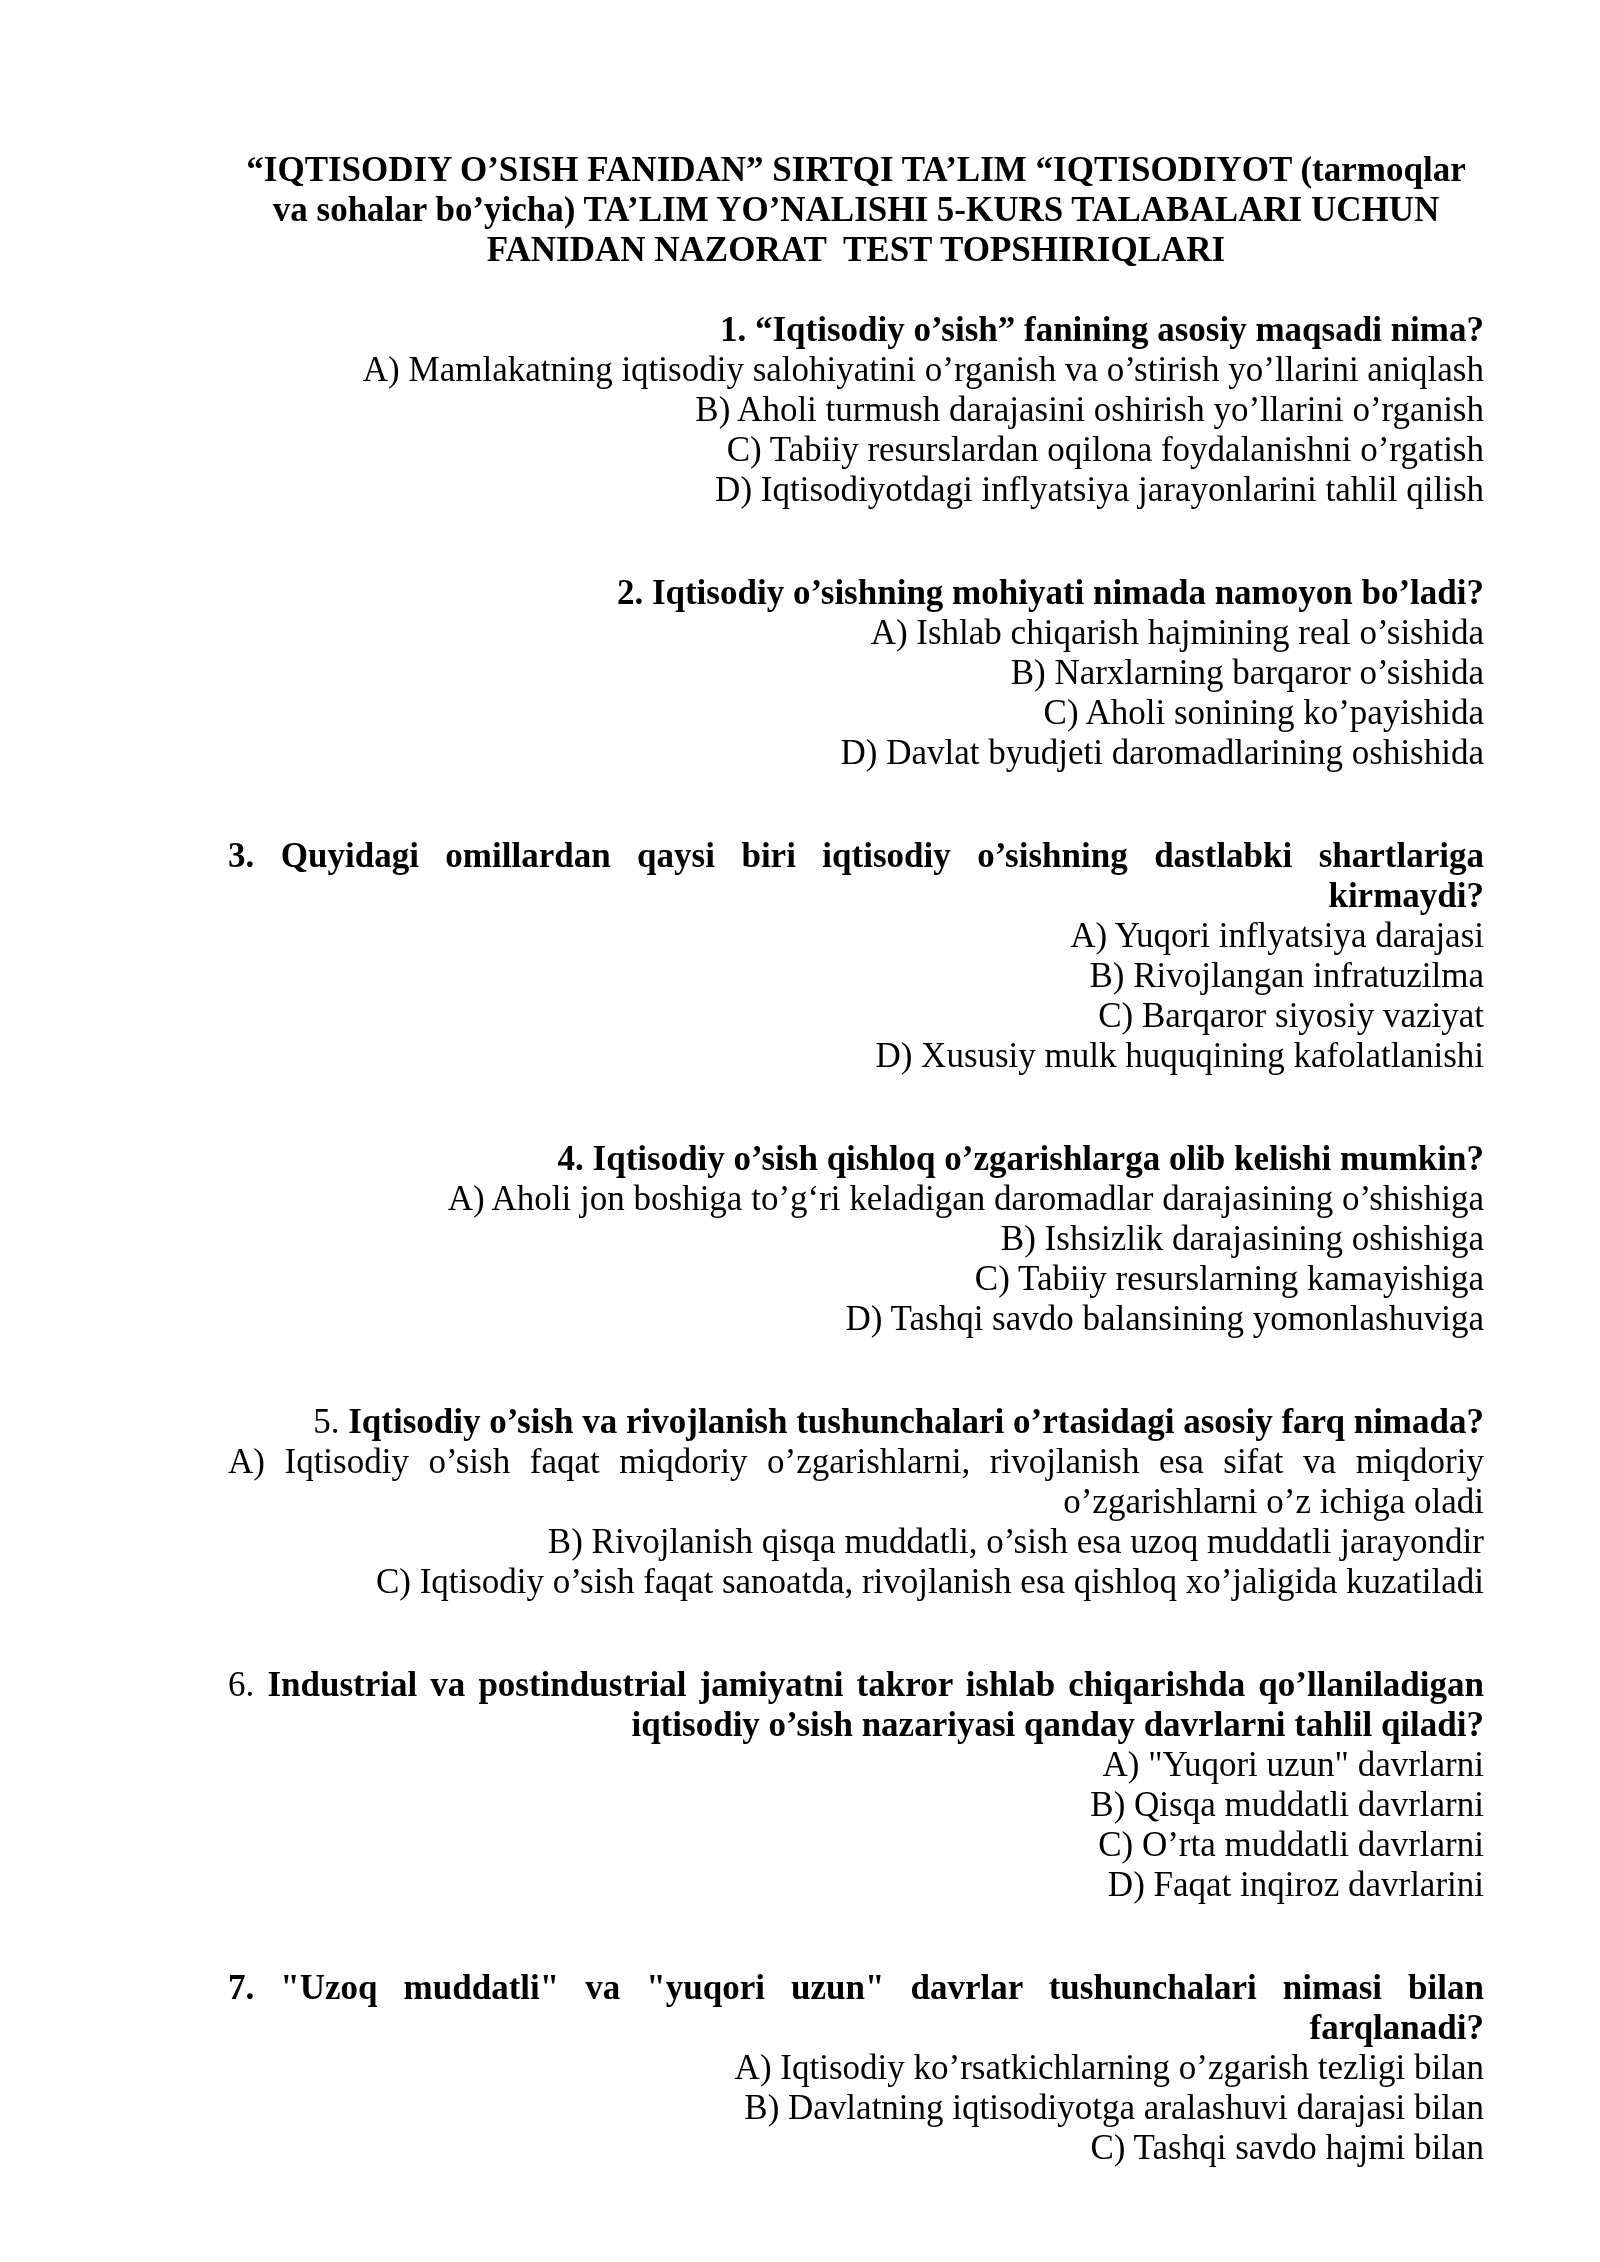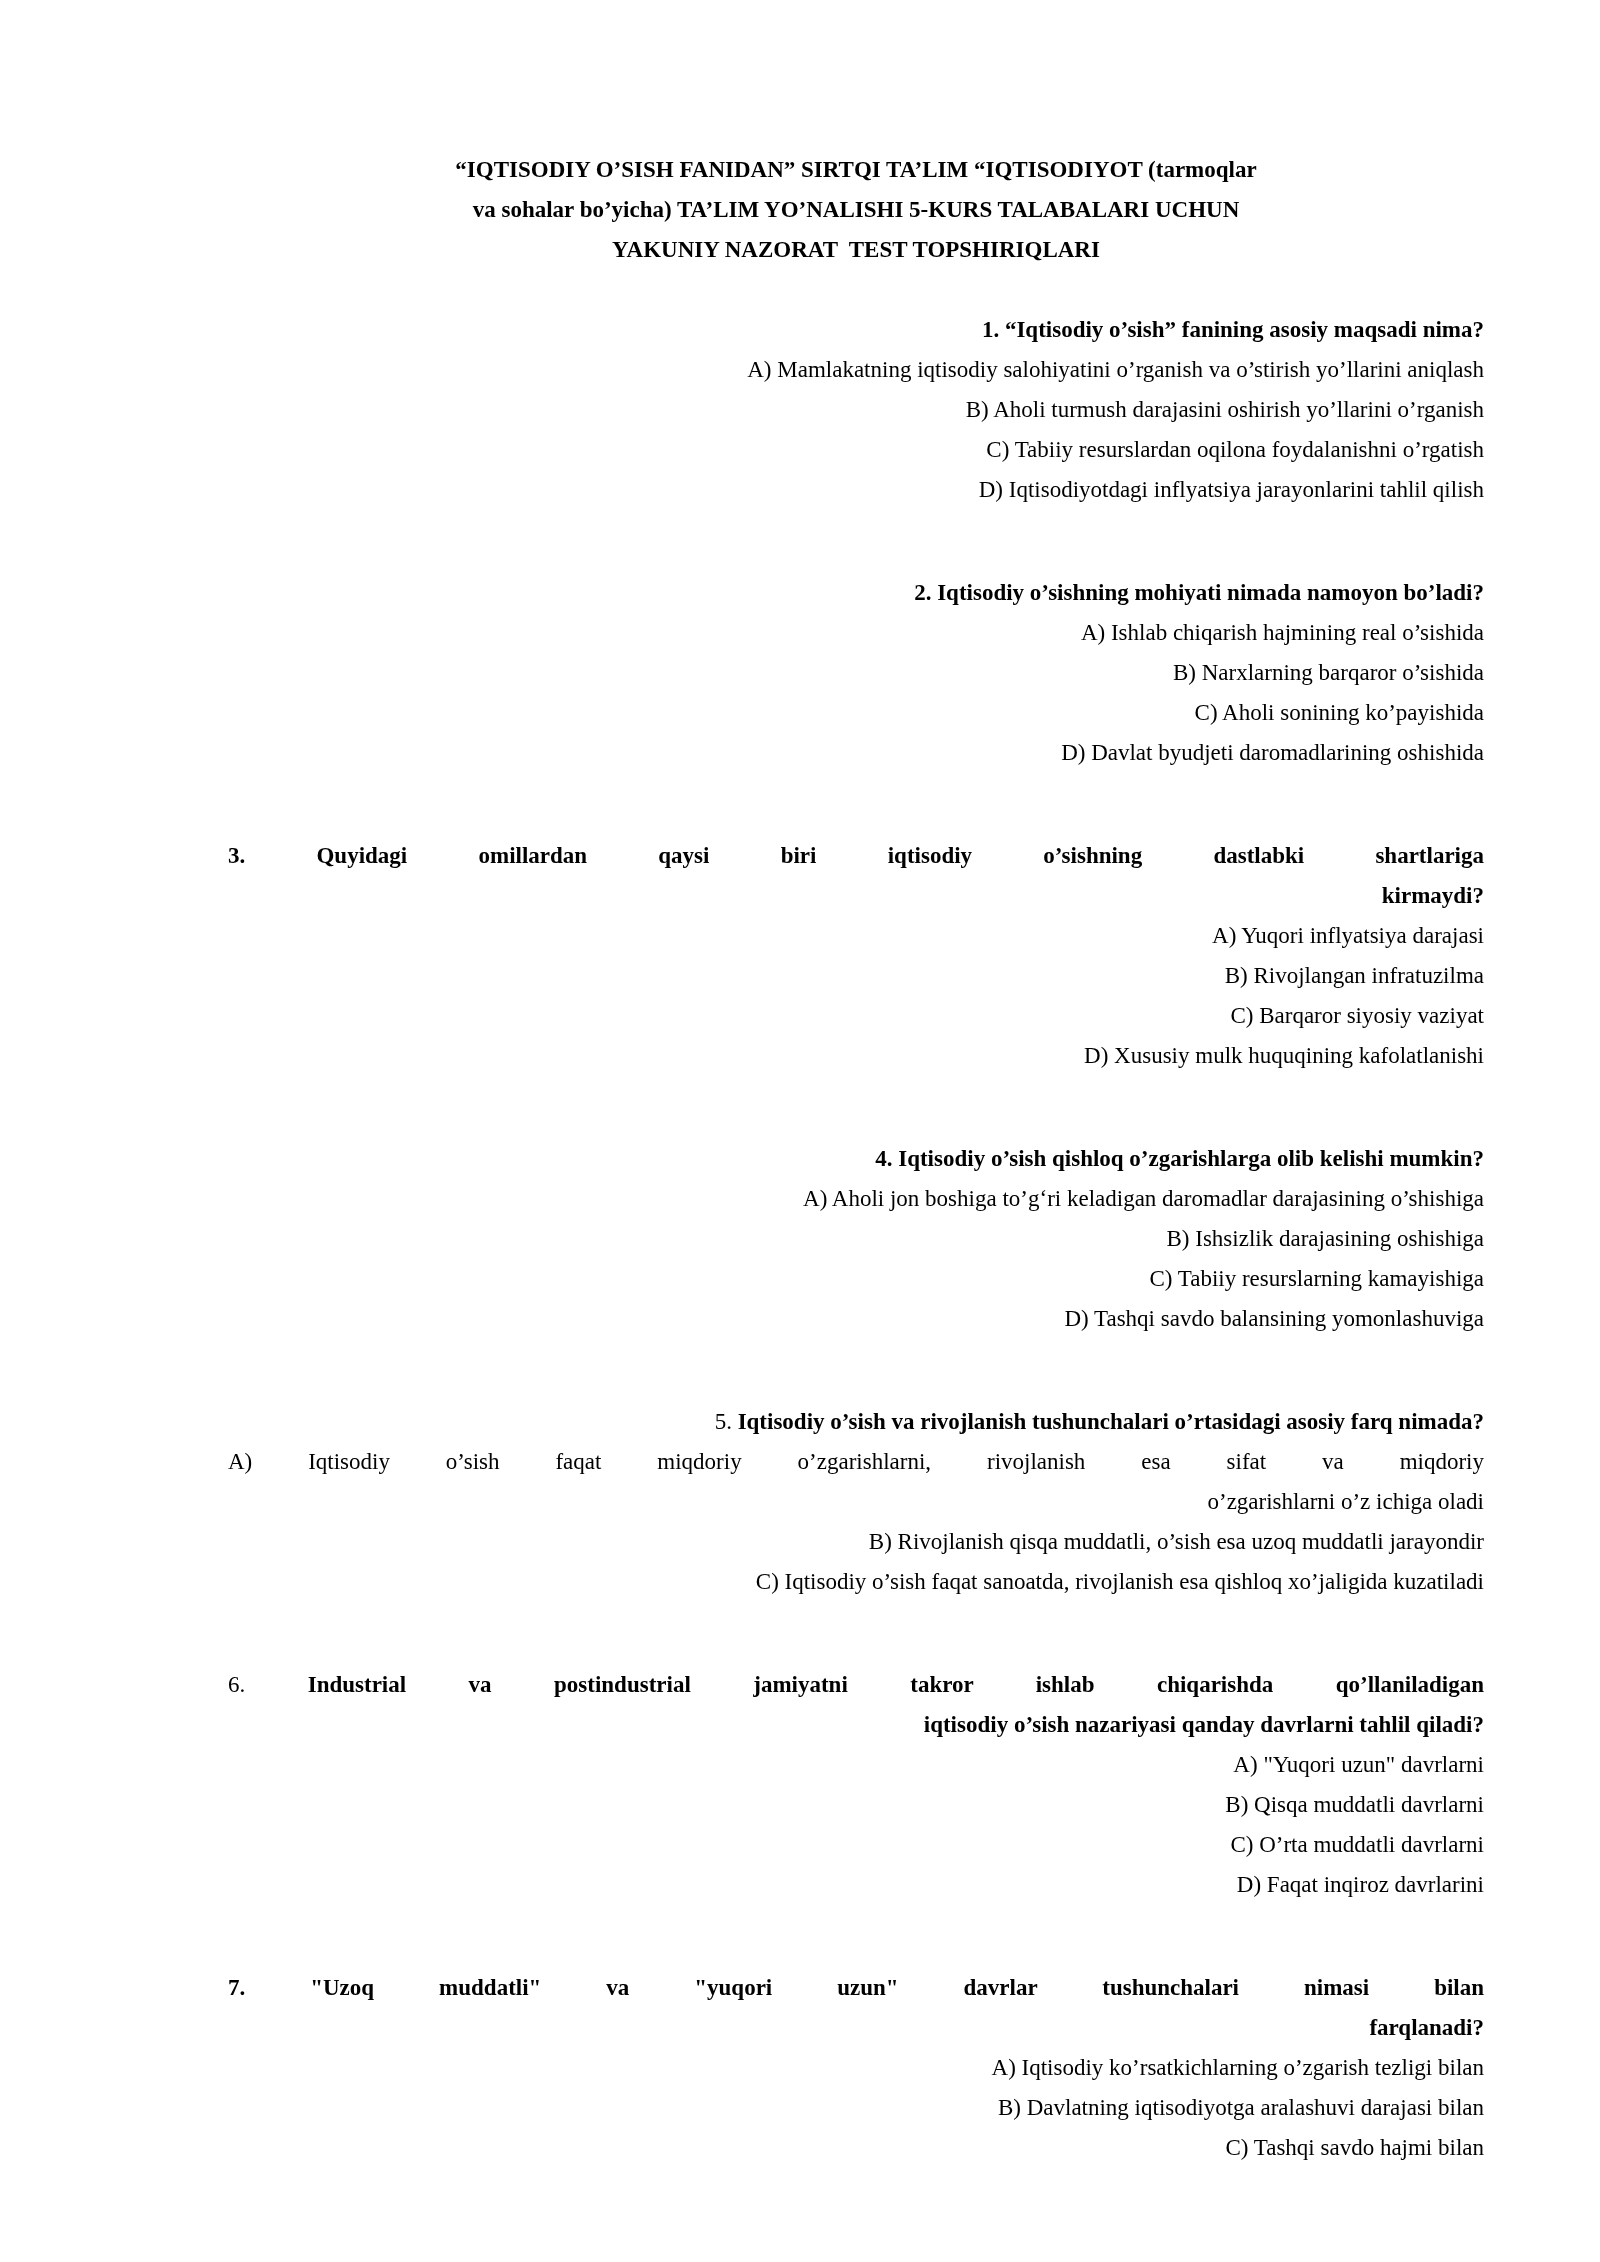--- a/index.html
+++ b/index.html
@@ -14,21 +14,21 @@
     background: #ffffff;
     overflow: hidden;
     font-family: "Liberation Serif", "DejaVu Serif", serif;
     color: #000000;
   }
   .content {
     position: absolute;
     left: 228px;
     top: 150px;
     width: 1256px;
-    font-size: 23px;
+    font-size: 35px;
     line-height: 40px;
   }
   .title {
     text-align: center;
     font-weight: bold;
     margin-bottom: 40px;
   }
   .title .tline {
     white-space: pre;
   }
@@ -47,21 +47,21 @@
   .bold { font-weight: bold; }
 </style>
 </head>
 <body>
 
 <div class="page">
   <div class="content">
     <div class="title">
       <div class="tline">“IQTISODIY O’SISH FANIDAN” SIRTQI TA’LIM “IQTISODIYOT (tarmoqlar</div>
       <div class="tline">va sohalar bo’yicha) TA’LIM YO’NALISHI 5-KURS TALABALARI UCHUN</div>
-      <div class="tline">YAKUNIY NAZORAT  TEST TOPSHIRIQLARI</div>
+      <div class="tline">FANIDAN NAZORAT  TEST TOPSHIRIQLARI</div>
     </div>
     <div>
         <div class="qblock">
           <div class="line"><span class="bold">1. </span><span class="bold">“Iqtisodiy o’sish” fanining asosiy maqsadi nima?</span></div>
           <div class="line">A) Mamlakatning iqtisodiy salohiyatini o’rganish va o’stirish yo’llarini aniqlash</div>
           <div class="line">B) Aholi turmush darajasini oshirish yo’llarini o’rganish</div>
           <div class="line">C) Tabiiy resurslardan oqilona foydalanishni o’rgatish</div>
           <div class="line">D) Iqtisodiyotdagi inflyatsiya jarayonlarini tahlil qilish</div>
         </div>
         <div class="qblock">

